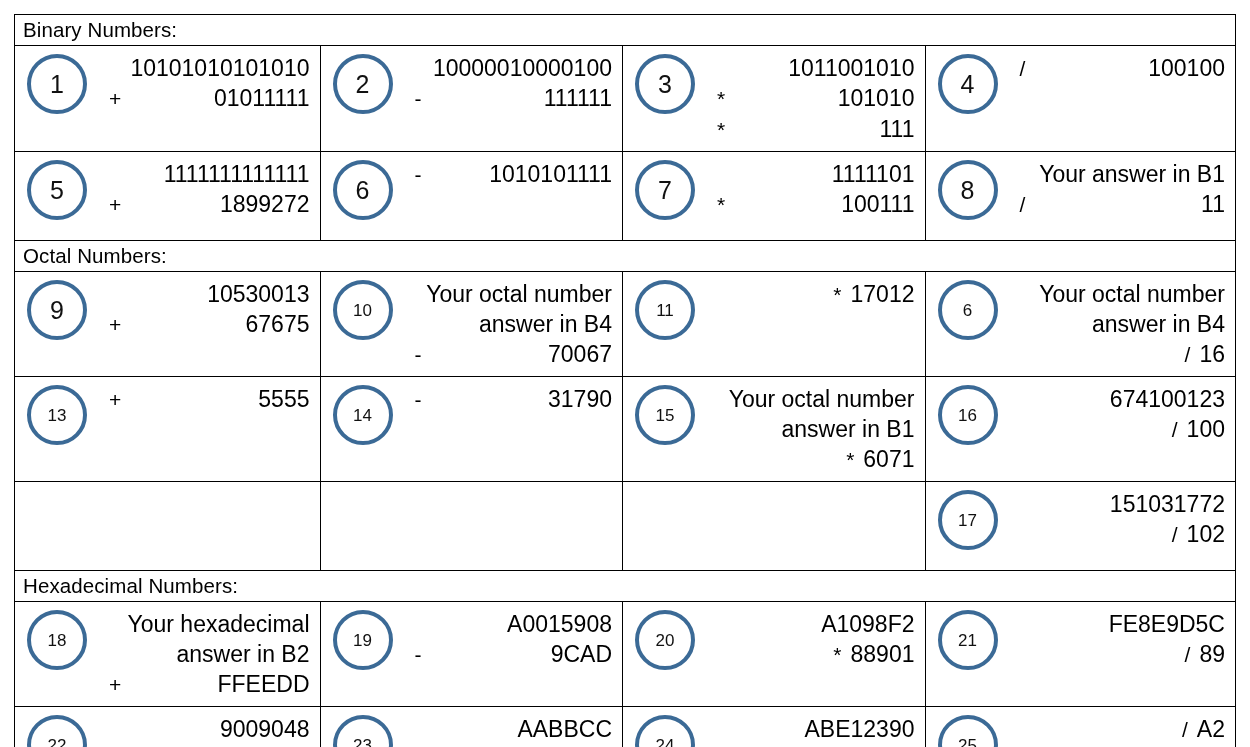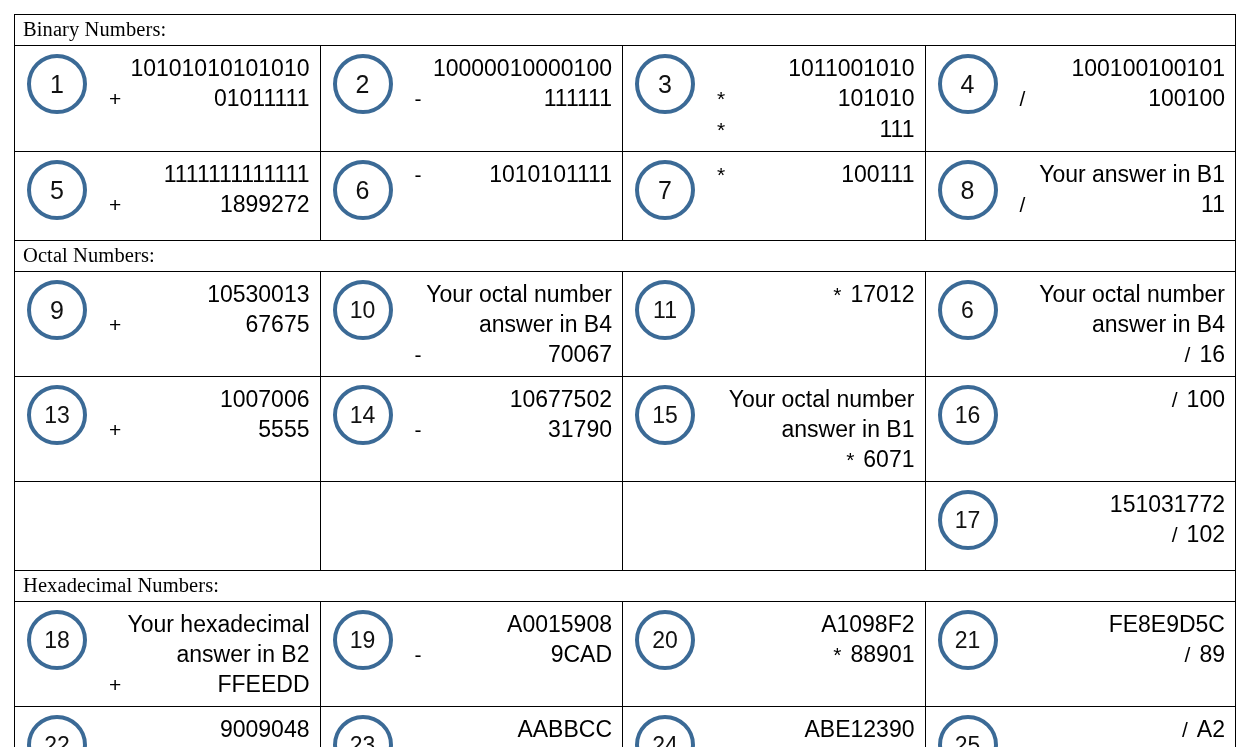--- a/index.html
+++ b/index.html
@@ -27,21 +27,20 @@
   }
   
   .section-header {
     border-bottom: 1.1px solid #000000;
     padding: 2px 0 3px 8px;
     font-size: 20.5px;
     line-height: 25px;
     letter-spacing: 0.1px;
     color: #000000;
     background: #ffffff;
-    font-family: Liberation Serif, serif;
   }
   
   .row {
     display: flex;
     width: 100%;
     border-bottom: 1.1px solid #000000;
     box-sizing: border-box;
   }
   .cell {
     box-sizing: border-box;
@@ -68,21 +67,21 @@
     border: 4.5px solid #3B6A96;
     background: #ffffff;
     display: flex;
     align-items: center;
     justify-content: center;
     font-size: 25px;
     line-height: 1;
     color: #111111;
     font-family: "Liberation Sans", sans-serif;
   }
-  .badge.two-digit { font-size: 23px; }
+  .badge.two-digit { font-size: 17px; }
 
   
   .expr {
     flex: 1 1 auto;
     min-width: 0;
     display: flex;
     flex-direction: column;
     align-items: stretch;
     padding-top: 1px;
     font-size: 23px;
@@ -163,23 +162,20 @@
           </div>
           <div class="line op">
             <span class="op-sym">*</span>
             <span class="operand">111</span>
           </div>
         </div>
       </div>
       <div class="cell w4">
         <div class="badge">4</div>
         <div class="expr">
-          <div class="line">
-            <span class="operand">100100100101</span>
-          </div>
           <div class="line op">
             <span class="op-sym">/</span>
             <span class="operand">100100</span>
           </div>
         </div>
       </div>
     </div>
     <div class="row">
       <div class="cell w1">
         <div class="badge">5</div>
@@ -198,20 +194,23 @@
         <div class="expr">
           <div class="line op">
             <span class="op-sym">-</span>
             <span class="operand">1010101111</span>
           </div>
         </div>
       </div>
       <div class="cell w3">
         <div class="badge">7</div>
         <div class="expr">
+          <div class="line">
+            <span class="operand">1111101</span>
+          </div>
           <div class="line op">
             <span class="op-sym">*</span>
             <span class="operand">100111</span>
           </div>
         </div>
       </div>
       <div class="cell w4">
         <div class="badge">8</div>
         <div class="expr">
           <div class="line">
@@ -275,35 +274,29 @@
             <span class="op-sym">/</span>
             <span class="operand">16</span>
           </div>
         </div>
       </div>
     </div>
     <div class="row">
       <div class="cell w1">
         <div class="badge two-digit">13</div>
         <div class="expr">
-          <div class="line">
-            <span class="operand">1007006</span>
-          </div>
           <div class="line op">
             <span class="op-sym">+</span>
             <span class="operand">5555</span>
           </div>
         </div>
       </div>
       <div class="cell w2">
         <div class="badge two-digit">14</div>
         <div class="expr">
-          <div class="line">
-            <span class="operand">10677502</span>
-          </div>
           <div class="line op">
             <span class="op-sym">-</span>
             <span class="operand">31790</span>
           </div>
         </div>
       </div>
       <div class="cell w3">
         <div class="badge two-digit">15</div>
         <div class="expr">
           <div class="line">
@@ -314,20 +307,23 @@
           </div>
           <div class="line op-tight">
             <span class="op-sym">*</span>
             <span class="operand">6071</span>
           </div>
         </div>
       </div>
       <div class="cell w4">
         <div class="badge two-digit">16</div>
         <div class="expr">
+          <div class="line">
+            <span class="operand">674100123</span>
+          </div>
           <div class="line op-tight">
             <span class="op-sym">/</span>
             <span class="operand">100</span>
           </div>
         </div>
       </div>
     </div>
     <div class="row">
       <div class="cell w1 empty">
         <div class="badge" style="visibility: hidden;"></div>

